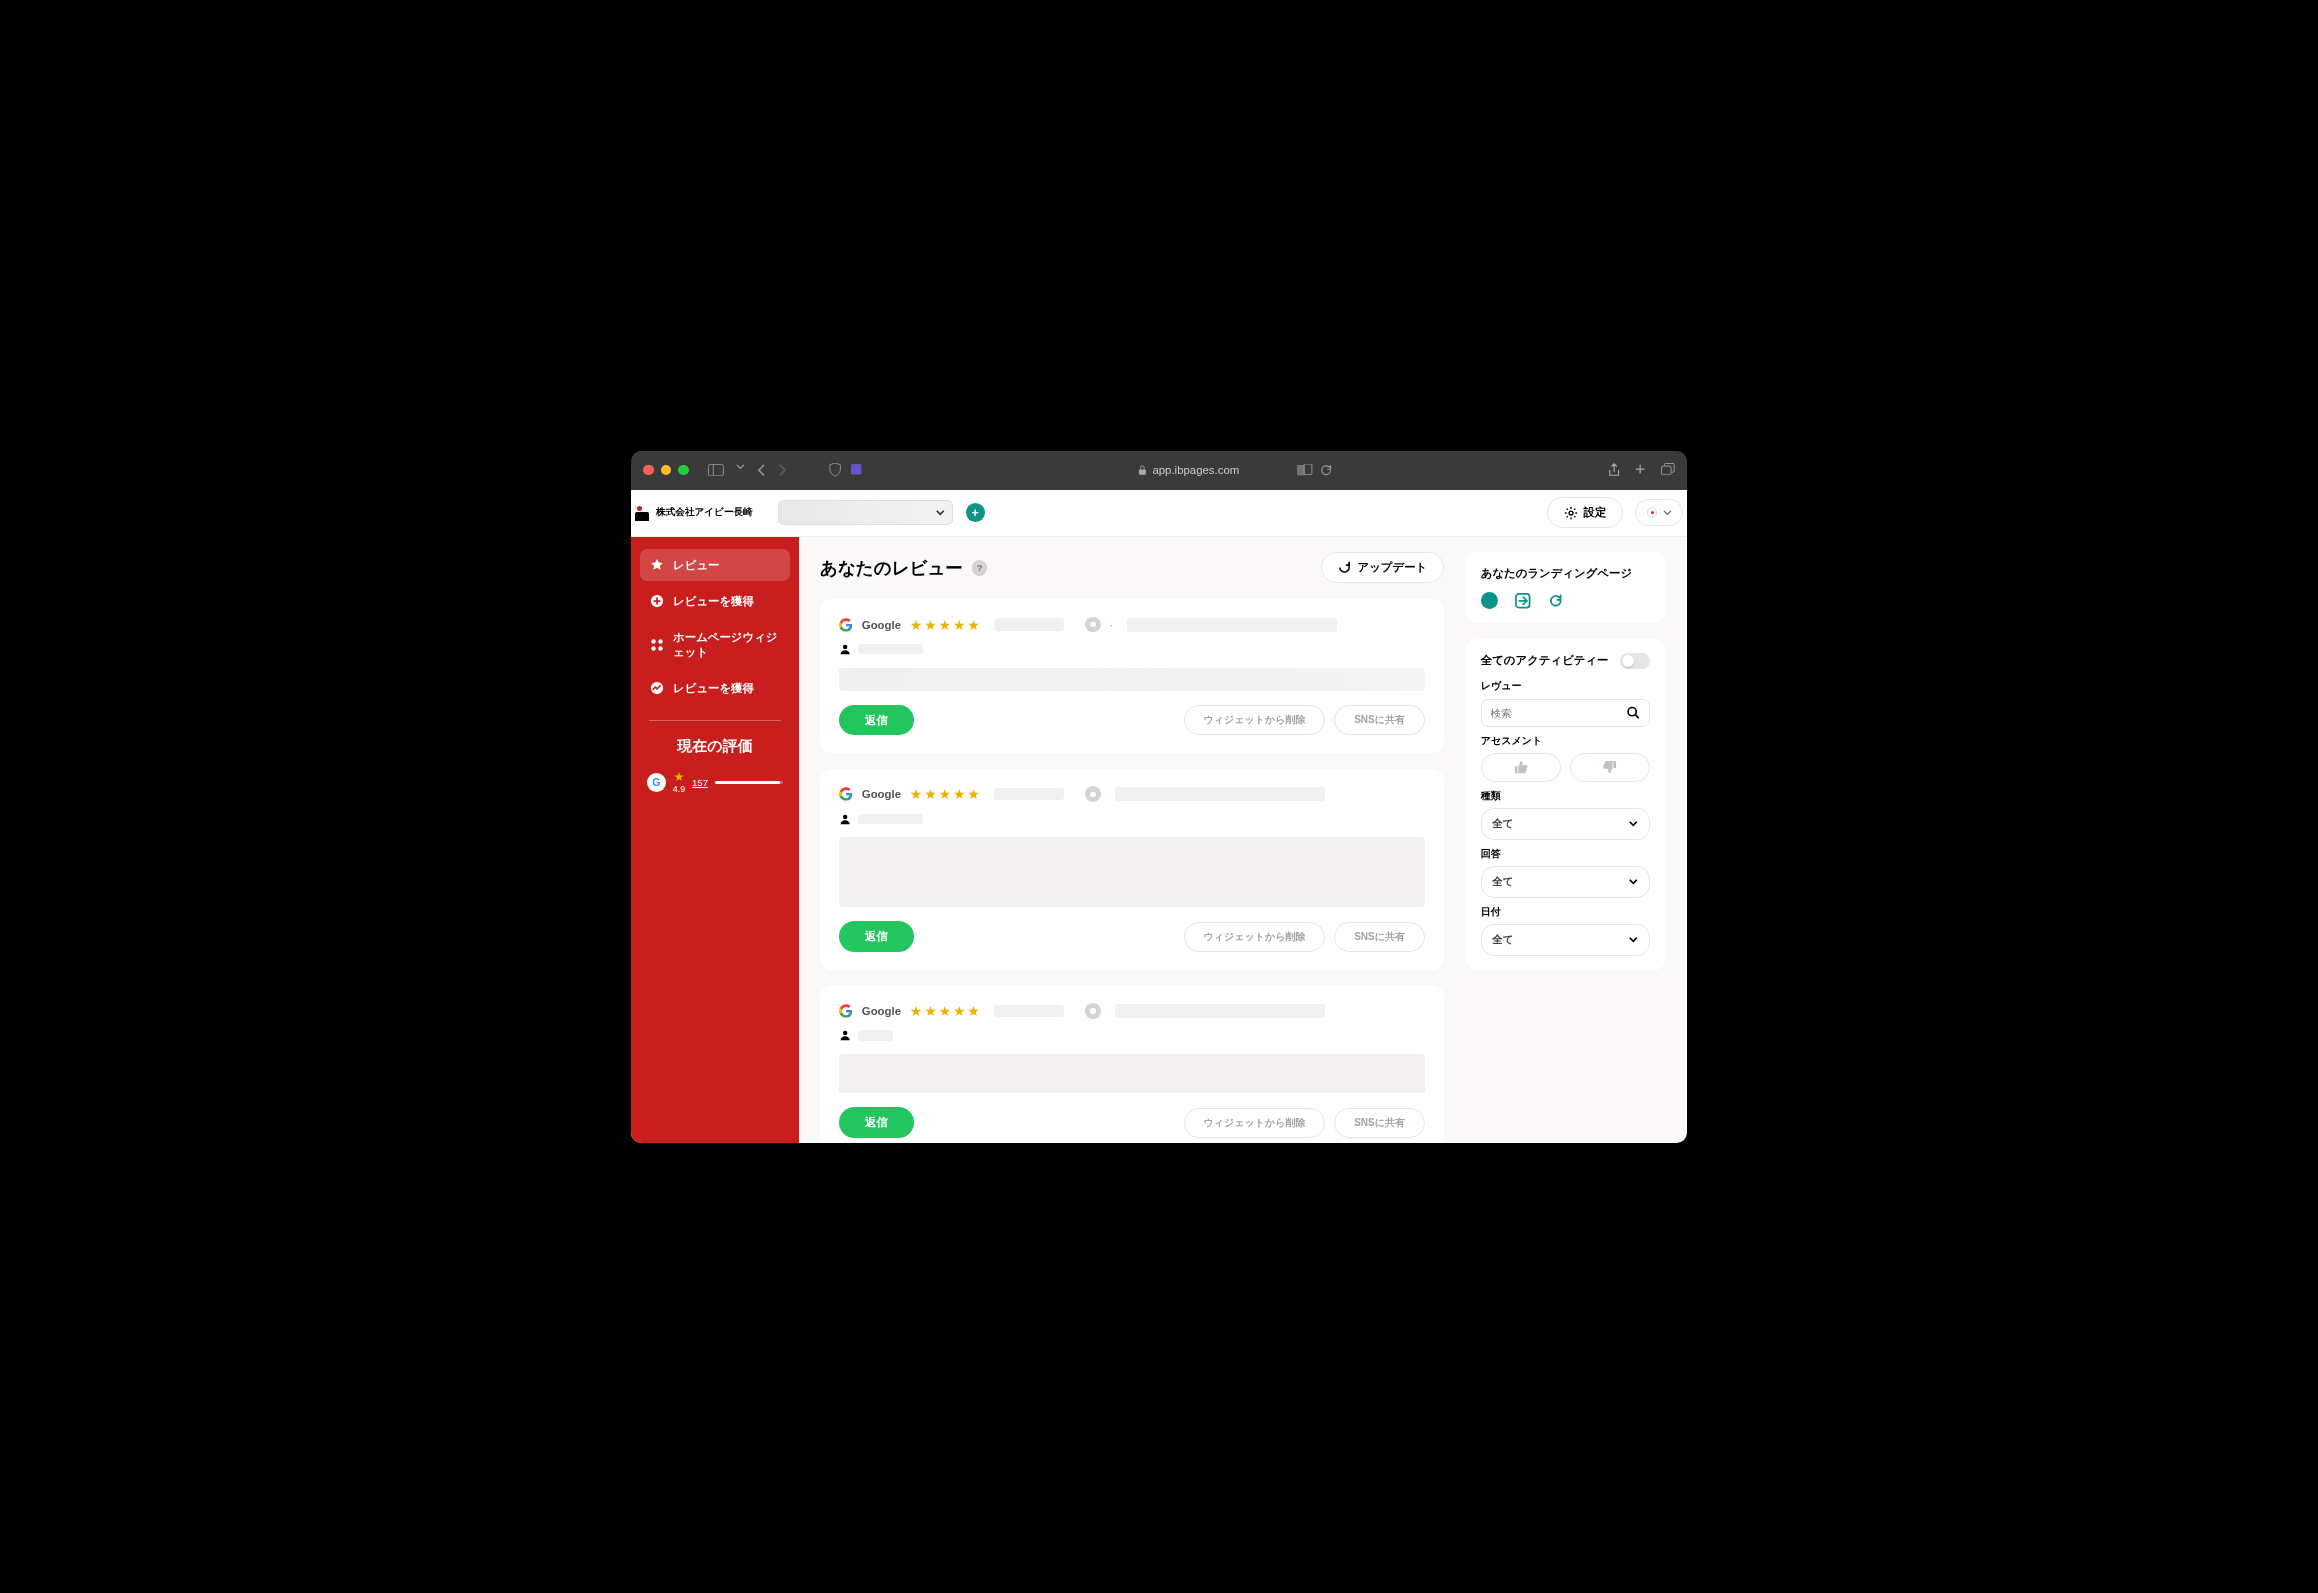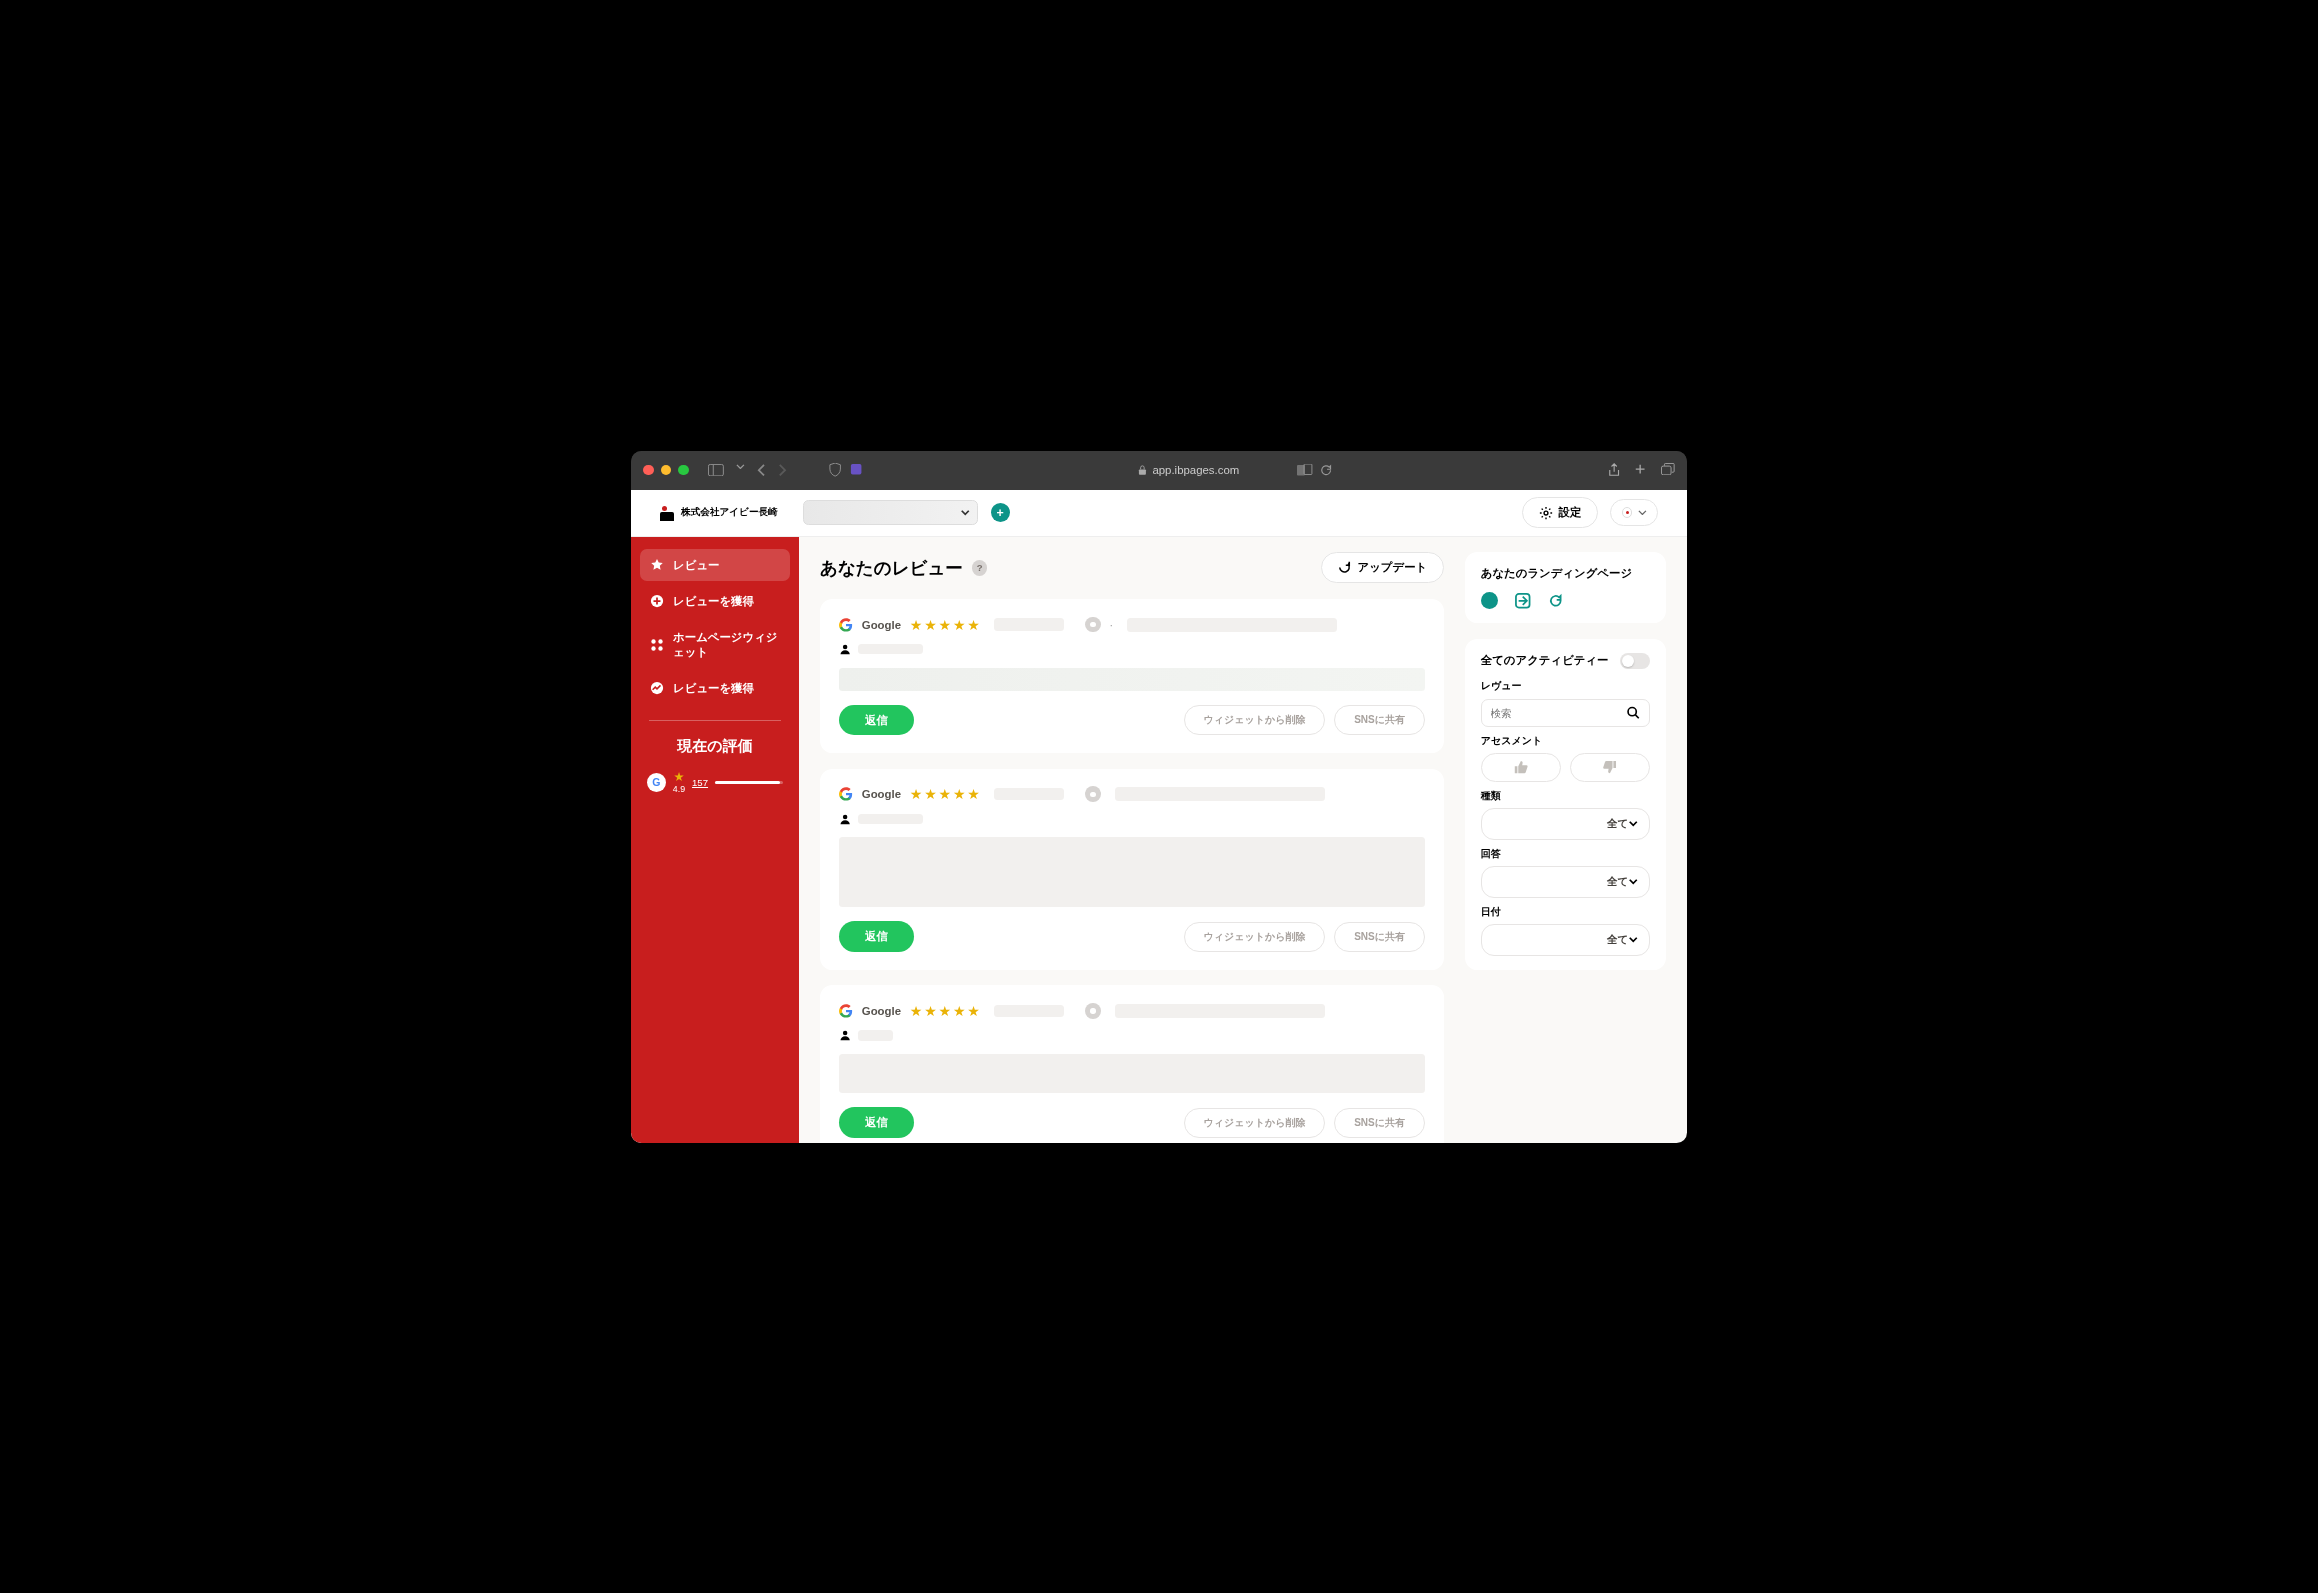--- a/index.html
+++ b/index.html
@@ -18,21 +18,21 @@
 .browser-nav { display: flex; gap: 12.3px; margin-left: 5.3px; color: #888; }
 .address-center { flex: 1; display: flex; justify-content: center; align-items: center; gap: 23px; color: #ccc; font-size: 11.4px; }
 .addr-box { display: flex; align-items: center; gap: 5.3px; }
 .lock-icon { color: #aaa; }
 .browser-right { display: flex; gap: 14px; color: #aaa; }
 .shield-icons { display: flex; gap: 8.8px; margin-left: 35px; color: #999; }
 .addr-icons { display: flex; gap: 7px; color: #999; margin-left: 35px; }
 
 
 .app { flex: 1; background: #faf9f7; display: flex; flex-direction: column; overflow: hidden; }
-.topbar { height: 47px; background: #fff; display: flex; align-items: center; padding: 0 29px; gap: 12.3px; border-bottom: 0.9px solid #eee; }
+.topbar { height: 47px; background: #fff; display: flex; align-items: center; padding: 0 4px; gap: 12.3px; border-bottom: 0.9px solid #eee; }
 .logo-area { display: flex; align-items: center; gap: 5.3px; font-size: 9.6px; font-weight: 600; width: 131px; }
 .logo-mark { width: 15.8px; height: 17.5px; position: relative; }
 .logo-mark::before { content: ""; position: absolute; left: 1.8px; top: 1.8px; width: 5.3px; height: 5.3px; background: #c81e1e; border-radius: 50%; }
 .logo-mark::after { content: ""; position: absolute; left: 0; bottom: 0; width: 14px; height: 8.8px; background: #000; border-radius: 1.8px 1.8px 0 0; }
 .location-select { width: 175px; height: 24.5px; background: linear-gradient(90deg, #e8e8e8, #f2f2f2); border: 0.9px solid #ddd; border-radius: 5.3px; display: flex; align-items: center; justify-content: flex-end; padding: 0 7px; }
 .add-btn { width: 19px; height: 19px; background: #0d9488; color: #fff; border-radius: 50%; display: flex; align-items: center; justify-content: center; font-size: 12.3px; font-weight: bold; }
 .topbar-spacer { flex: 1; }
 .settings-btn { display: flex; align-items: center; gap: 5.3px; background: #fff; border: 0.9px solid #e5e5e5; border-radius: 17.5px; padding: 7px 15.8px; font-size: 11.4px; font-weight: 600; }
 .flag-btn { display: flex; align-items: center; gap: 5.3px; background: #fff; border: 0.9px solid #e5e5e5; border-radius: 17.5px; padding: 7px 10.5px; }
 .flag-dot { width: 10.5px; height: 10.5px; background: #fff; border: 0.9px solid #ddd; border-radius: 50%; position: relative; }
@@ -94,21 +94,21 @@
 .lp-icon.filled { background: #0d9488; border-radius: 50%; }
 
 .filter-row { display: flex; align-items: center; justify-content: space-between; margin-bottom: 10.5px; }
 .toggle { width: 30px; height: 15.8px; background: #e7e5e4; border-radius: 8.8px; position: relative; }
 .toggle::after { content: ""; position: absolute; left: 1.8px; top: 1.8px; width: 12.3px; height: 12.3px; background: #fff; border-radius: 50%; box-shadow: 0 0.9px 1.8px rgba(0,0,0,0.2); }
 .label-sm { font-size: 10px; font-weight: 700; margin-bottom: 5.3px; margin-top: 7px; }
 .search-box { display: flex; align-items: center; border: 0.9px solid #e7e5e4; border-radius: 7px; padding: 5.3px 8.8px; }
 .search-box input { flex: 1; border: none; outline: none; font-size: 10.5px; background: transparent; }
 .assess-row { display: flex; gap: 8.8px; }
 .assess-btn { flex: 1; border: 0.9px solid #e7e5e4; border-radius: 17.5px; padding: 6.1px 0; display: flex; align-items: center; justify-content: center; color: #c4c0bb; }
-.select-box { display: flex; align-items: center; justify-content: flex-end; border: 0.9px solid #e7e5e4; border-radius: 13px; padding: 7.9px 10.5px; font-size: 10.5px; font-weight: 600; color: #44403c; }
+.select-box { display: flex; align-items: center; justify-content: space-between; border: 0.9px solid #e7e5e4; border-radius: 13px; padding: 7.9px 10.5px; font-size: 10.5px; font-weight: 600; color: #44403c; }
 
 svg { display: block; }
 </style>
 </head>
 <body>
 
 <div class="window">
 
   <div class="browser-bar">
     <div class="traffic-lights">

